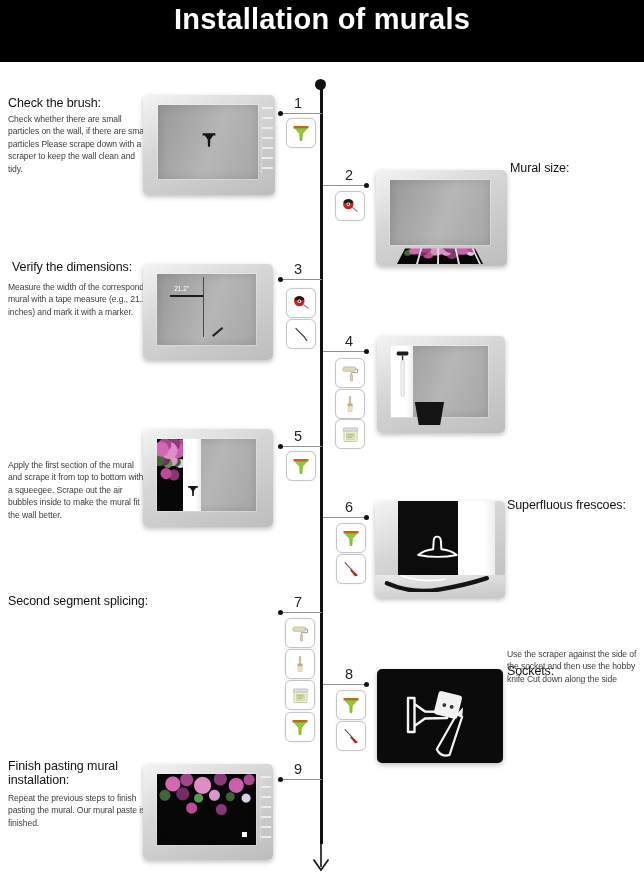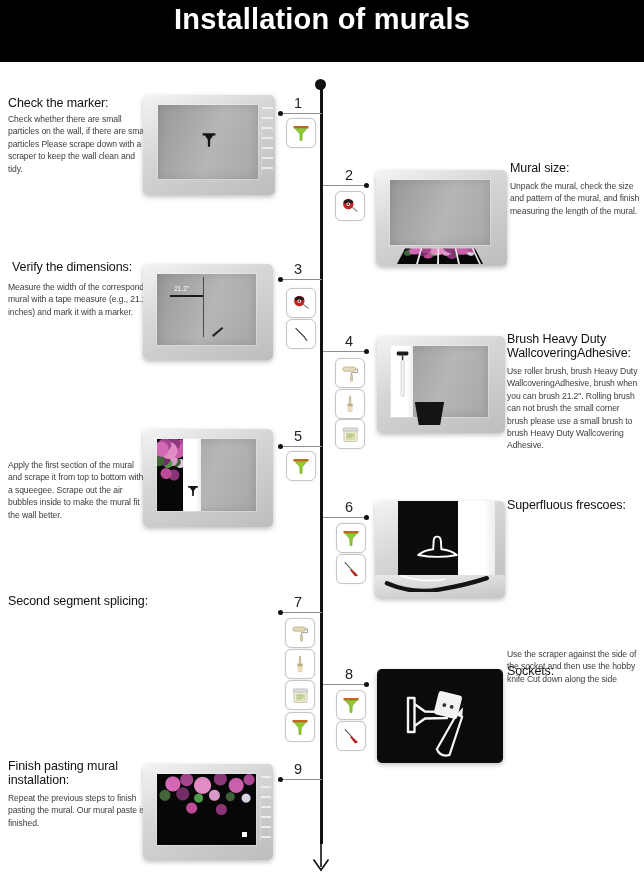--- a/index.html
+++ b/index.html
@@ -71,21 +71,21 @@
   <div class="hdr">
     <div class="hdr-title">Installation of murals</div>
   </div>
 
   <div class="tl-dot"></div>
   <div class="tl-line"></div>
   <svg class="tl-arrow" width="22" height="34" viewBox="0 0 22 34">
     <path d="M11 0 V25 M3.5 17.5 L11 28 L18.5 17.5" fill="none" stroke="#111" stroke-width="1.6"></path>
   </svg>
 
-  <h3 class="stitle" style="left:8px;top:96px;width:150px">Check the marker:</h3>
+  <h3 class="stitle" style="left:8px;top:96px;width:150px">Check the brush:</h3>
   <p class="sbody" style="left:8px;top:113px;width:142px">Check whether there are small particles on the wall, if there are small particles Please scrape down with a scraper to keep the wall clean and tidy.</p>
   <div class="conn" style="left:280px;top:113px;width:42px">
       <i class="cdot l"></i>
     </div>
   <div class="num" style="left:282px;top:95px">1</div>
   <div class="tool" style="left:286px;top:118px">
     <svg width="20" height="20" viewBox="0 0 24 24">
         <rect x="3" y="3.5" width="18" height="3.2" rx=".6" fill="#c2661c"></rect>
         <path d="M5 6.7 H19 L13.6 13 L13.2 21 H10.8 L10.4 13 Z" fill="#8fca30" stroke="#5c9b12" stroke-width=".6"></path>
       </svg>
@@ -109,21 +109,20 @@
         <circle cx="10" cy="9.8" r="2.1" fill="#eee"></circle>
         <circle cx="10" cy="9.8" r="1" fill="#222"></circle>
         <path d="M14.5 13.5 L21 18.5" stroke="#8a8a8a" stroke-width="1.4"></path>
       </svg>
   </div>
   <div class="scene" style="left:376px;top:170px;width:131px;height:96px">
     <div class="wall" style="bottom:22%"></div>
     <div class="floor-mural floral" style="left:16%;bottom:2%;width:66%;height:26%"></div>
   </div>
   <h3 class="stitle" style="left:510px;top:161px;width:125px">Mural size:</h3>
-  <p class="sbody" style="left:510px;top:180px;width:131px">Unpack the mural, check the size and pattern of the mural, and finish measuring the length of the mural.</p>
 
   <h3 class="stitle" style="left:12px;top:260px;width:170px">Verify the dimensions:</h3>
   <p class="sbody" style="left:8px;top:281px;width:148px">Measure the width of the corresponding mural with a tape measure (e.g., 21.2 inches) and mark it with a marker.</p>
   <div class="conn" style="left:280px;top:279px;width:42px">
       <i class="cdot l"></i>
     </div>
   <div class="num" style="left:282px;top:261px">3</div>
   <div class="tool" style="left:286px;top:288px">
     <svg width="20" height="20" viewBox="0 0 24 24">
         <circle cx="10" cy="9.5" r="6.3" fill="#c42420"></circle>
@@ -176,22 +175,20 @@
   <div class="scene" style="left:377px;top:336px;width:128px;height:97px">
     <div class="wall"></div>
     <div class="whitestrip" style="left:11%;top:10%;width:17%;bottom:16%"></div>
     <svg class="glyph" style="left:13.5%;top:13%" width="18" height="52" viewBox="0 0 20 54">
         <rect x="3" y="1" width="13" height="4.2" rx="1.6" fill="#1c1c1c"></rect>
         <path d="M9.5 5.2 v5.5" stroke="#2a2a2a" stroke-width="1.6"></path>
         <rect x="7.9" y="10.7" width="3.4" height="40" rx="1.5" fill="#f8f8f8" stroke="#b9b9b9" stroke-width=".7"></rect>
       </svg>
     <div class="bucket" style="left:28%;bottom:8%;width:26%;height:24%"></div>
   </div>
-  <h3 class="stitle" style="left:507px;top:332px;width:136px">Brush Heavy Duty WallcoveringAdhesive:</h3>
-  <p class="sbody" style="left:507px;top:365px;width:133px">Use roller brush, brush Heavy Duty WallcoveringAdhesive, brush when you can brush 21.2". Rolling brush can not brush the small corner brush please use a small brush to brush Heavy Duty Wallcovering Adhesive.</p>
 
   <p class="sbody" style="left:8px;top:459px;width:142px">Apply the first section of the mural and scrape it from top to bottom with a squeegee. Scrape out the air bubbles inside to make the mural fit the wall better.</p>
   <div class="conn" style="left:280px;top:446px;width:42px">
       <i class="cdot l"></i>
     </div>
   <div class="num" style="left:282px;top:428px">5</div>
   <div class="tool" style="left:286px;top:451px">
     <svg width="20" height="20" viewBox="0 0 24 24">
         <rect x="3" y="3.5" width="18" height="3.2" rx=".6" fill="#c2661c"></rect>
         <path d="M5 6.7 H19 L13.6 13 L13.2 21 H10.8 L10.4 13 Z" fill="#8fca30" stroke="#5c9b12" stroke-width=".6"></path>

